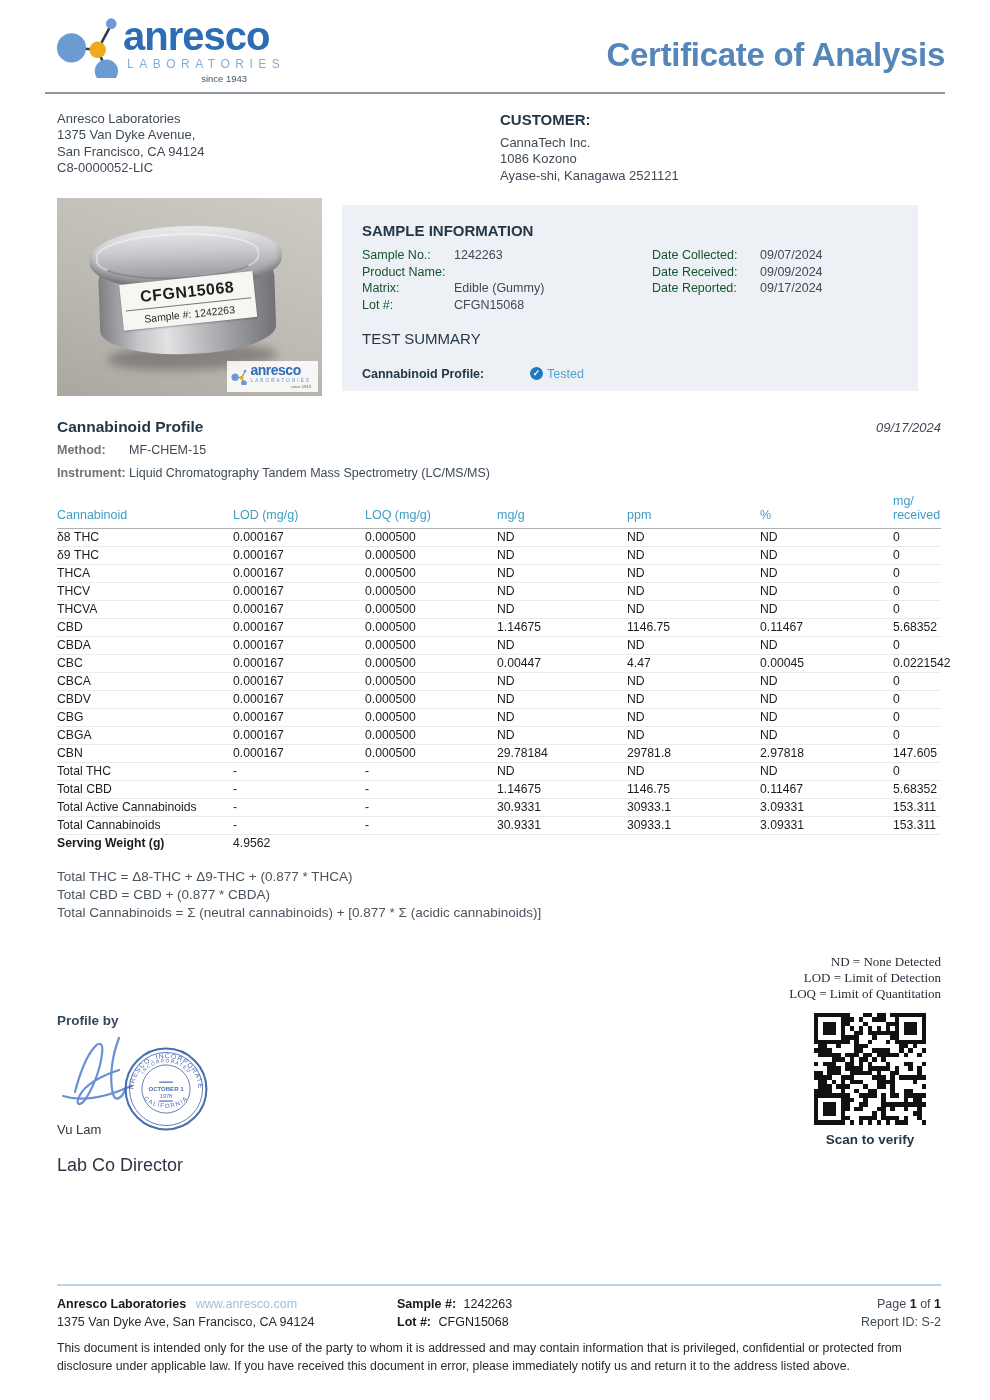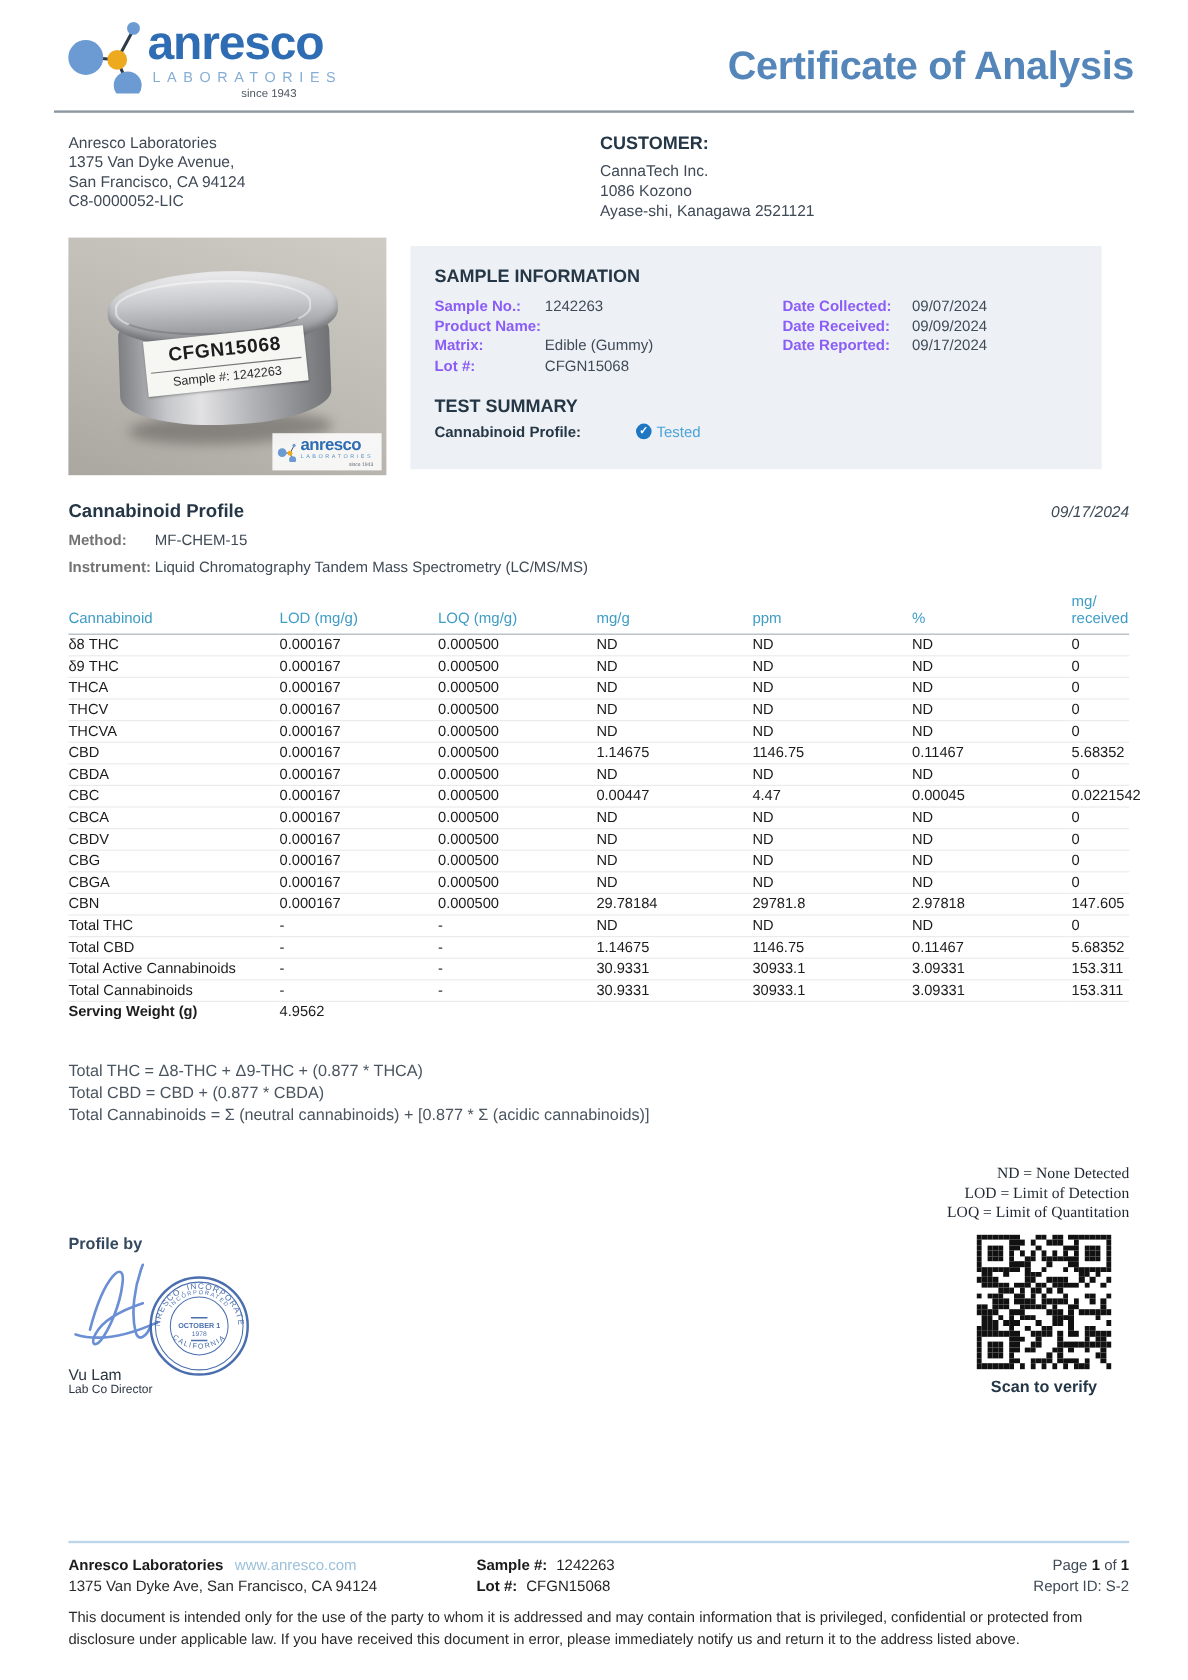--- a/index.html
+++ b/index.html
@@ -45,25 +45,25 @@
   .wm-text { display:flex; flex-direction:column; }
   .wm-name { font-size:14px; font-weight:700; color:#2e6db4; line-height:.9; letter-spacing:-.5px; }
   .wm-sub { font-size:4.6px; letter-spacing:2.1px; color:#5d94c6; margin-top:1px; }
   .wm-tag { font-size:4.2px; color:#5a6570; align-self:flex-end; margin-top:1px; }
 
   .infobox { flex:1; margin-left:20px; margin-right:23px; margin-top:7px; background:#edf1f5; padding:17px 20px 14px 20px; height:186px; }
   .info-h { font-size:15px; font-weight:700; color:#253746; margin-bottom:9px; }
   .info-grid { display:flex; }
   .fields { width:290px; }
   .field-row { display:flex; font-size:12.5px; line-height:1.18; margin-bottom:2px; }
-  .field-label { width:92px; font-weight:700; color:#8b5cf6; flex:none; }
+  .field-label { width:92px; font-weight:400; color:#14532d; flex:none; }
   .field-value { width:190px; color:#3f4a56; }
   .dates .field-label { width:108px; }
   .dates .field-value { width:auto; }
-  .ts-h { font-size:15px; font-weight:700; color:#253746; margin-top:15px; margin-bottom:6px; }
+  .ts-h { font-size:15px; font-weight:400; color:#253746; margin-top:15px; margin-bottom:20px; }
   .ts-row { display:flex; align-items:center; font-size:12.5px; }
   .ts-label { font-weight:700; color:#253746; width:168px; }
   .tested { display:flex; align-items:center; gap:4px; color:#4da3d8; }
   .check-icon { width:13px; height:13px; border-radius:50%; background:#1f77c4; color:#fff; font-size:9px; line-height:13px;
                 text-align:center; font-weight:700; display:inline-block; }
 
   
   .profile-head { display:flex; justify-content:space-between; align-items:baseline; margin-top:22px; }
   .profile-title { font-size:15.5px; font-weight:700; color:#253746; }
   .profile-date { font-size:13px; font-style:italic; color:#3f4a56; }
@@ -75,32 +75,32 @@
   
   table.cann { width:100%; border-collapse:collapse; margin-top:10px; table-layout:fixed; }
   table.cann th { text-align:left; font-weight:400; font-size:12.5px; color:#3f9dc6; padding:2px 0 5px 0;
                   border-bottom:1px solid #aab3ba; vertical-align:bottom; white-space:pre-line; line-height:1.15; }
   table.cann td { font-size:12.2px; color:#1c1c1c; padding:1.8px 0; border-bottom:1px solid #ebebeb; line-height:1.1; }
   table.cann tr:last-child td { border-bottom:none; }
   tr.bold-name td[data-cell="n"] { font-weight:700; }
   .c0{width:176px}.c1{width:132px}.c2{width:132px}.c3{width:130px}.c4{width:133px}.c5{width:133px}.c6{width:auto}
 
   
-  .formulas { margin-top:32px; font-size:13.5px; color:#4a5560; line-height:1.33; }
+  .formulas { margin-top:16px; font-size:13.5px; color:#4a5560; line-height:1.33; }
   .legend { margin-top:32px; text-align:right; font-size:13px; color:#1f2933; line-height:1.25;font-family:Liberation Serif, serif; }
 
   
   .signoff { display:flex; justify-content:space-between; margin-top:10px; }
   .sign-left { width:320px; position:relative; }
   .reported-by { font-size:13.5px; font-weight:600; color:#34495e; }
   .sig-area { position:relative; height:92px; }
   .sig-svg { position:absolute; left:0; top:0; }
   .stamp-svg { position:absolute; left:66px; top:18px; opacity:.92; }
   .sign-name { font-size:13px; color:#2b3642; margin-top:2px; }
-  .sign-title { font-size:10px; color:#2b3642; margin-top:0; }
+  .sign-title { font-size:18px; color:#2b3642; margin-top:18px; }
   .qr-block { width:134px; margin-right:4px; text-align:center; }
   .qr-grid { width:112px; height:112px; margin:0 auto; display:grid; grid-template-columns:repeat(25,1fr); grid-template-rows:repeat(25,1fr); background:#fff; }
   .qb { background:#111; }
   .qr-caption { font-size:13.5px; font-weight:700; color:#253746; margin-top:7px; }
 
   
   .footer { position:absolute; left:57px; right:49px; bottom:24px; }
   .footer-rule { border-top:2px solid #bdd5e8; margin-bottom:9px; }
   .footer-cols { display:flex; font-size:12.5px; line-height:1.45; }
   .f-left { flex:1.25; }

